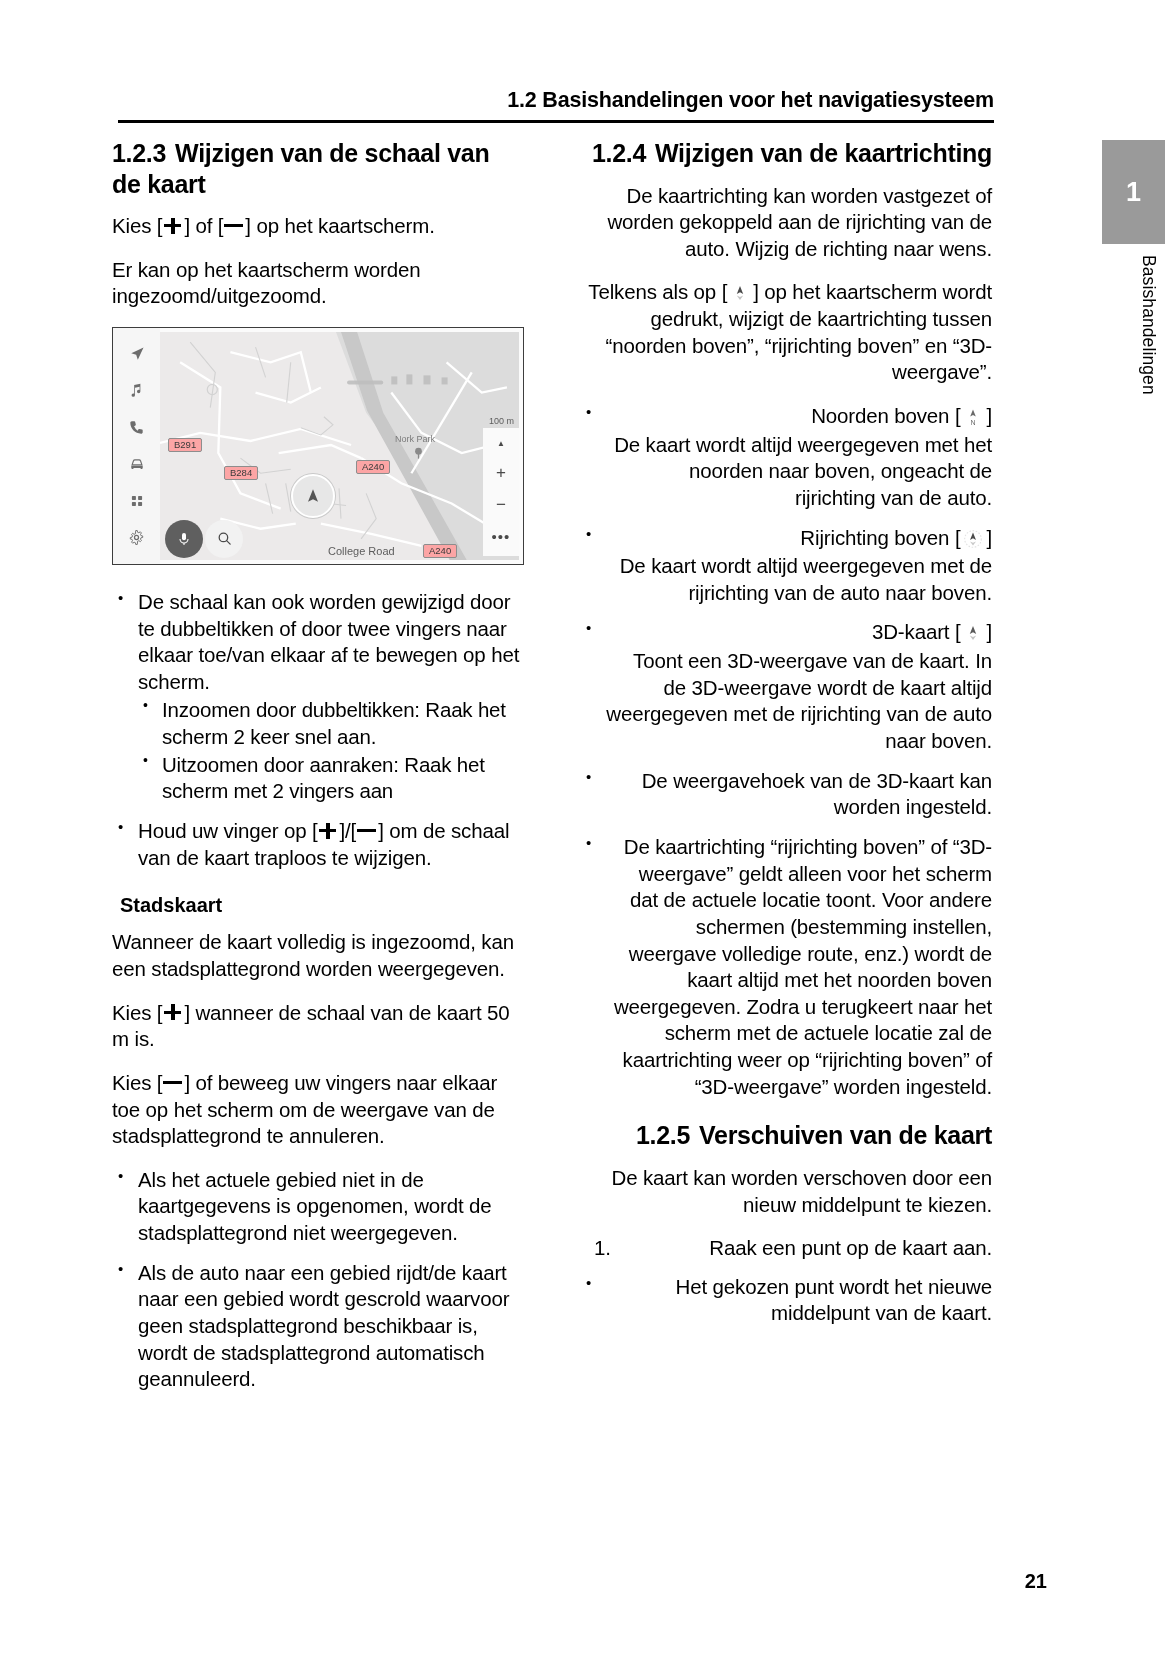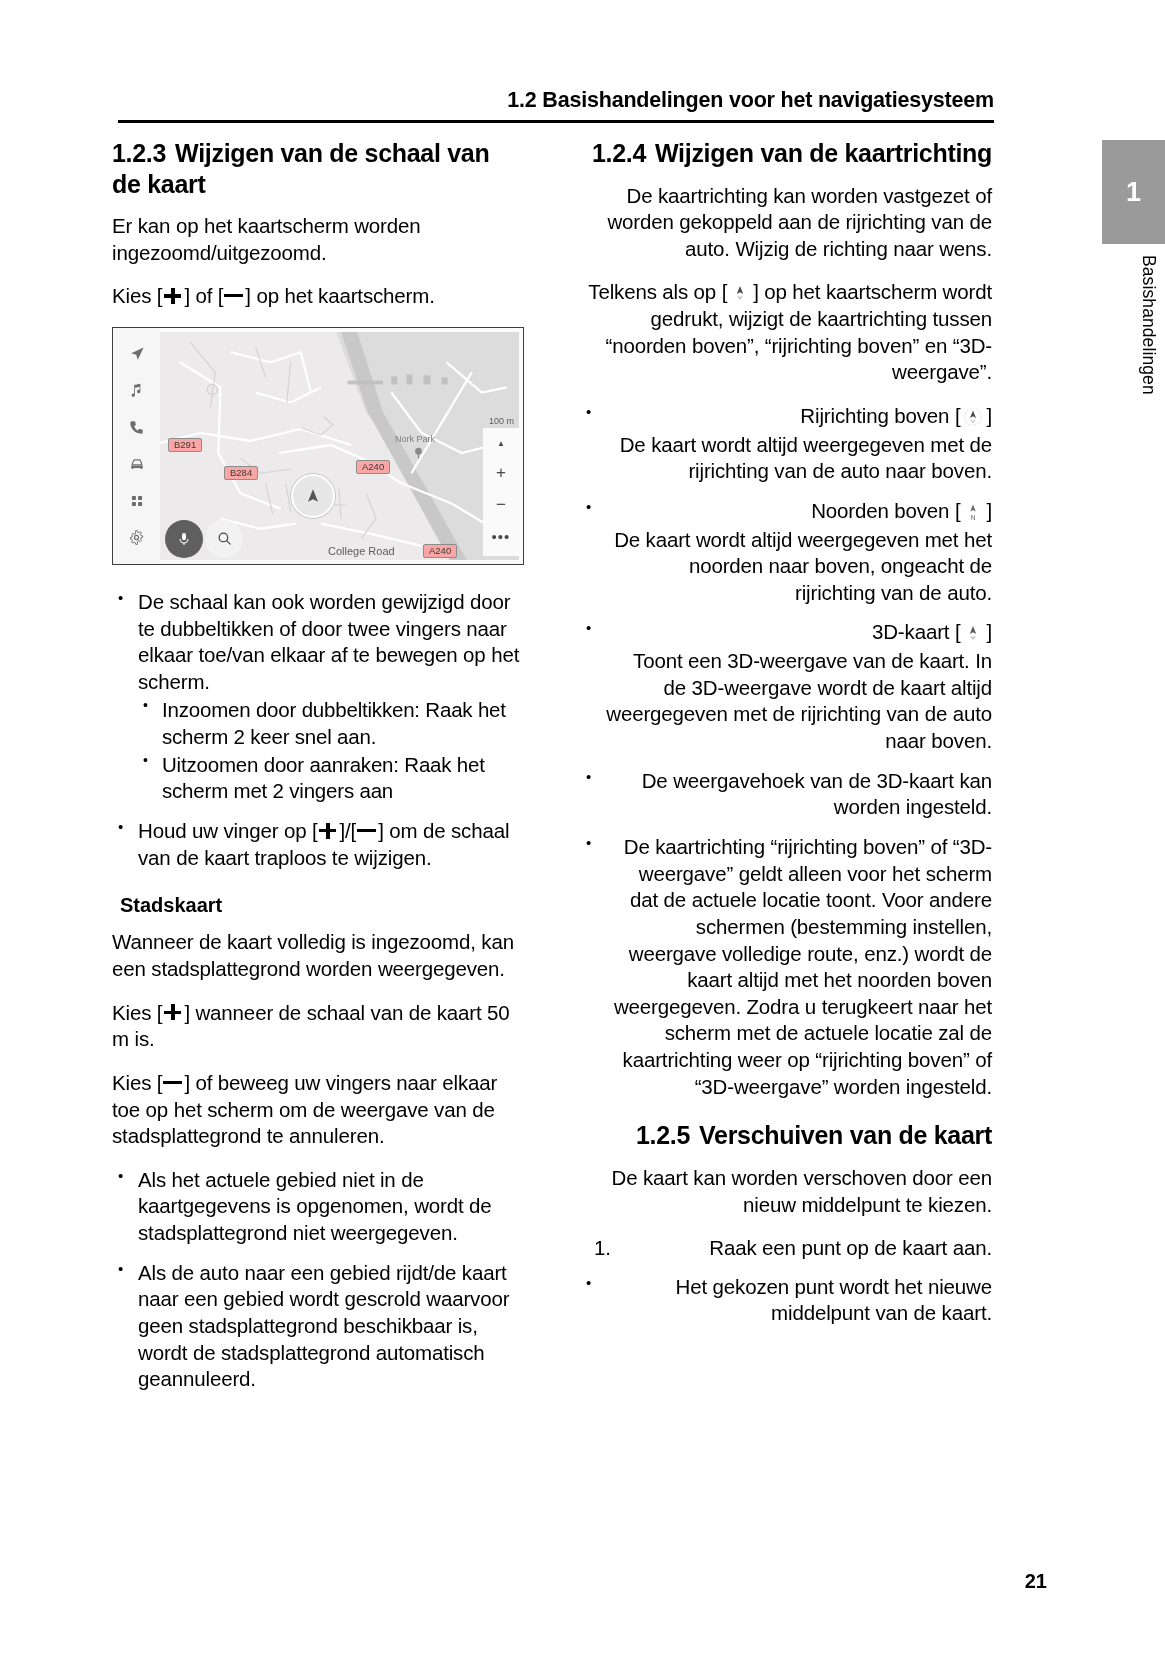--- a/index.html
+++ b/index.html
@@ -333,25 +333,25 @@
     <span>1</span>
   </div>
   <div class="side-label">Basishandelingen</div>
 
   <div class="col col-left">
 
     <h2 class="sec">
       <span class="num">1.2.3</span><span>Wijzigen van de schaal van de kaart</span>
     </h2>
 
-    <p class="body">Er kan op het kaartscherm worden ingezoomd/uitgezoomd.</p>
-
     <p class="body">
       <span>Kies [</span><span class="key"><span class="gplus"></span></span><span>] of [</span><span class="key"><span class="gminus"></span></span><span>] op het kaartscherm.</span>
     </p>
+
+    <p class="body">Er kan op het kaartscherm worden ingezoomd/uitgezoomd.</p>
 
     <div class="figure">
 
       <div class="map-canvas">
         <svg viewBox="0 0 357 226" preserveAspectRatio="none">
           <rect x="0" y="0" width="357" height="226" fill="#eceaea"></rect>
           <path d="M175 0 L205 80 L250 140 L300 226 L357 226 L357 0 Z" fill="#dcdcdc"></path>
           <path d="M196 0 L222 80 L262 150 L305 226 L288 226 L246 150 L206 78 L180 0 Z" fill="#c8c8c8"></path>
           <g stroke="#ffffff" stroke-width="2.3" fill="none">
             <path d="M0 110 L40 100 L90 108 L140 96 L190 112"></path>
@@ -513,33 +513,33 @@
 
     <p class="body">
       <span>Telkens als op [</span><span class="garrow"><svg viewBox="0 0 26 20">
             <path d="M13 3 L16.2 11 L13 9.2 L9.8 11 Z" fill="#4a4a4a"></path>
             <path d="M13 17 L9.8 12.5 L13 14 L16.2 12.5 Z" fill="#c2c2c2"></path>
           </svg></span><span>] op het kaartscherm wordt gedrukt, wijzigt de kaartrichting tussen “noorden boven”, “rijrichting boven” en “3D-weergave”.</span>
     </p>
 
     <ul class="bl">
       <li>
+        <span>Noorden boven [</span><span class="garrow"><svg viewBox="0 0 26 20">
+              <path d="M13 2.5 L15.8 9.5 L13 8 L10.2 9.5 Z" fill="#6a6a6a"></path>
+              <text x="13" y="17.5" font-size="7" text-anchor="middle" fill="#6a6a6a" font-family="Liberation Sans, sans-serif">N</text>
+            </svg></span><span>]</span>
+        <div class="sub-para">De kaart wordt altijd weergegeven met het noorden naar boven, ongeacht de rijrichting van de auto.</div>
+      </li>
+      <li>
         <span>Rijrichting boven [</span><span class="garrow"><svg viewBox="0 0 26 20">
               <circle cx="13" cy="10" r="8.3" fill="none" stroke="#e2e2e2" stroke-width="1.1" stroke-dasharray="1.6 1.6"></circle>
               <path d="M13 3.5 L16 11 L13 9.3 L10 11 Z" fill="#4a4a4a"></path>
               <path d="M13 16.5 L10 12.4 L13 13.8 L16 12.4 Z" fill="#c9c9c9"></path>
             </svg></span><span>]</span>
         <div class="sub-para">De kaart wordt altijd weergegeven met de rijrichting van de auto naar boven.</div>
-      </li>
-      <li>
-        <span>Noorden boven [</span><span class="garrow"><svg viewBox="0 0 26 20">
-              <path d="M13 2.5 L15.8 9.5 L13 8 L10.2 9.5 Z" fill="#6a6a6a"></path>
-              <text x="13" y="17.5" font-size="7" text-anchor="middle" fill="#6a6a6a" font-family="Liberation Sans, sans-serif">N</text>
-            </svg></span><span>]</span>
-        <div class="sub-para">De kaart wordt altijd weergegeven met het noorden naar boven, ongeacht de rijrichting van de auto.</div>
       </li>
       <li>
         <span>3D-kaart [</span><span class="garrow"><svg viewBox="0 0 26 20">
               <path d="M13 3 L16.2 11 L13 9.2 L9.8 11 Z" fill="#5a5a5a"></path>
               <path d="M13 17 L9.8 12.5 L13 14 L16.2 12.5 Z" fill="#c2c2c2"></path>
             </svg></span><span>]</span>
         <div class="sub-para">Toont een 3D-weergave van de kaart. In de 3D-weergave wordt de kaart altijd weergegeven met de rijrichting van de auto naar boven.</div>
       </li>
       <li>De weergavehoek van de 3D-kaart kan worden ingesteld.</li>
       <li>De kaartrichting “rijrichting boven” of “3D-weergave” geldt alleen voor het scherm dat de actuele locatie toont. Voor andere schermen (bestemming instellen, weergave volledige route, enz.) wordt de kaart altijd met het noorden boven weergegeven. Zodra u terugkeert naar het scherm met de actuele locatie zal de kaartrichting weer op “rijrichting boven” of “3D-weergave” worden ingesteld.</li>

